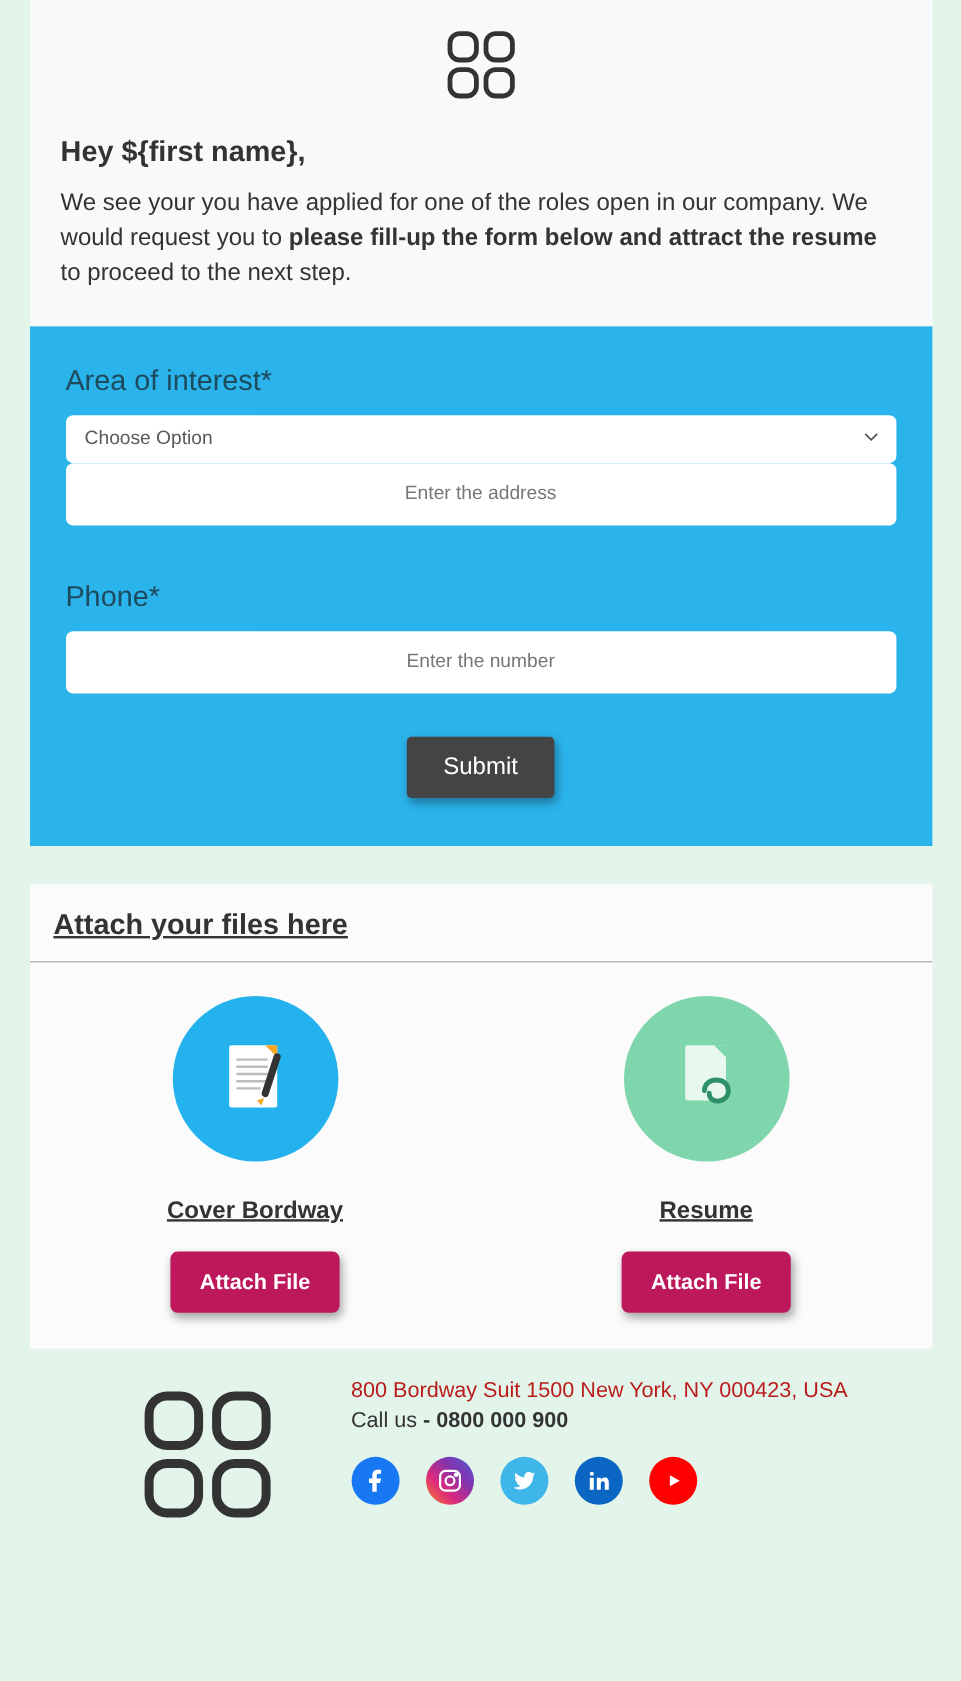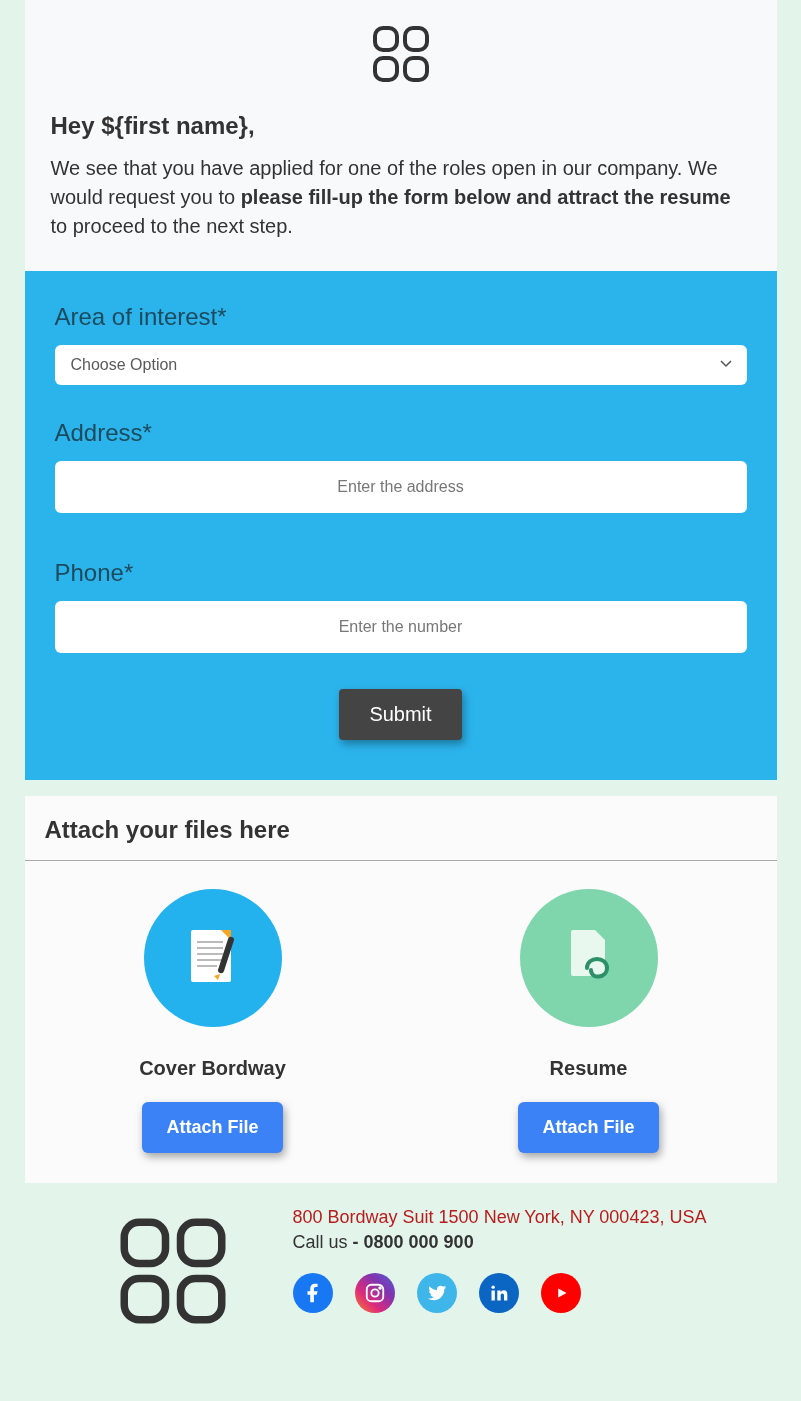--- a/index.html
+++ b/index.html
@@ -92,22 +92,23 @@
     font-size: 20px;
     padding: 14px 30px;
     border: none;
     border-radius: 4px;
     cursor: pointer;
     box-shadow: 2px 4px 8px rgba(0,0,0,0.35);
     text-align: right;
   }
   .attach-card {
     background: #fbfbfc;
-    margin-top: 16px;
+    margin-top: 32px;
     padding: 20px 0 30px 0;
+    text-decoration: underline;
   }
   .attach-heading {
     font-size: 24px;
     font-weight: bold;
     color: #333;
     padding: 0 20px 16px 20px;
   }
   .attach-hr {
     border: none;
     border-top: 1px solid #aaa;
@@ -132,21 +133,21 @@
   .circle-blue { background: #23b2ee; }
   .circle-green { background: #7fd6ac; }
   .attach-label {
     font-size: 20px;
     font-weight: bold;
     color: #333;
     margin-top: 30px;
   }
   .attach-btn {
     display: inline-block;
-    background: #3b82f6;
+    background: #be185d;
     color: #fff;
     font-size: 18px;
     font-weight: bold;
     padding: 15px 24px;
     border: none;
     border-radius: 6px;
     cursor: pointer;
     margin-top: 22px;
     box-shadow: 2px 4px 8px rgba(0,0,0,0.35);
   }
@@ -205,36 +206,35 @@
         <svg width="64" height="64" viewBox="0 0 64 64" fill="none" stroke="#333" stroke-width="4">
           <rect x="6" y="6" width="22" height="22" rx="8"></rect>
           <rect x="36" y="6" width="22" height="22" rx="8"></rect>
           <rect x="6" y="36" width="22" height="22" rx="8"></rect>
           <rect x="36" y="36" width="22" height="22" rx="8"></rect>
         </svg>
       </span>
     </div>
     <h2 class="greeting">Hey ${first name},</h2>
     <p class="intro">
-      <span>We see that you have applied for one of the roles open in our company. We would request you to </span><span class="bold">please fill-up the form below and attract the resume</span><span> to proceed to the next step.</span>
+      <span>We see your you have applied for one of the roles open in our company. We would request you to </span><span class="bold">please fill-up the form below and attract the resume</span><span> to proceed to the next step.</span>
     </p>
   </div>
 
   <div class="form-card">
     <div class="field-label first">Area of interest*</div>
     <div class="select-wrap">
       <span>Choose Option</span>
       <span class="chev">
         <svg width="14" height="14" viewBox="0 0 14 14">
             <path d="M2 5 L7 10 L12 5" stroke="#555" stroke-width="1.5" fill="none"></path>
           </svg>
       </span>
     </div>
 
-    <div class="field-label second">Address*</div>
     <input type="text" class="text-input" placeholder="Enter the address" style="">
 
     <div class="field-label third">Phone*</div>
     <input type="text" class="text-input" placeholder="Enter the number" style="">
 
     <div class="submit-wrap">
       <button class="submit-btn">Submit</button>
     </div>
   </div>
 

